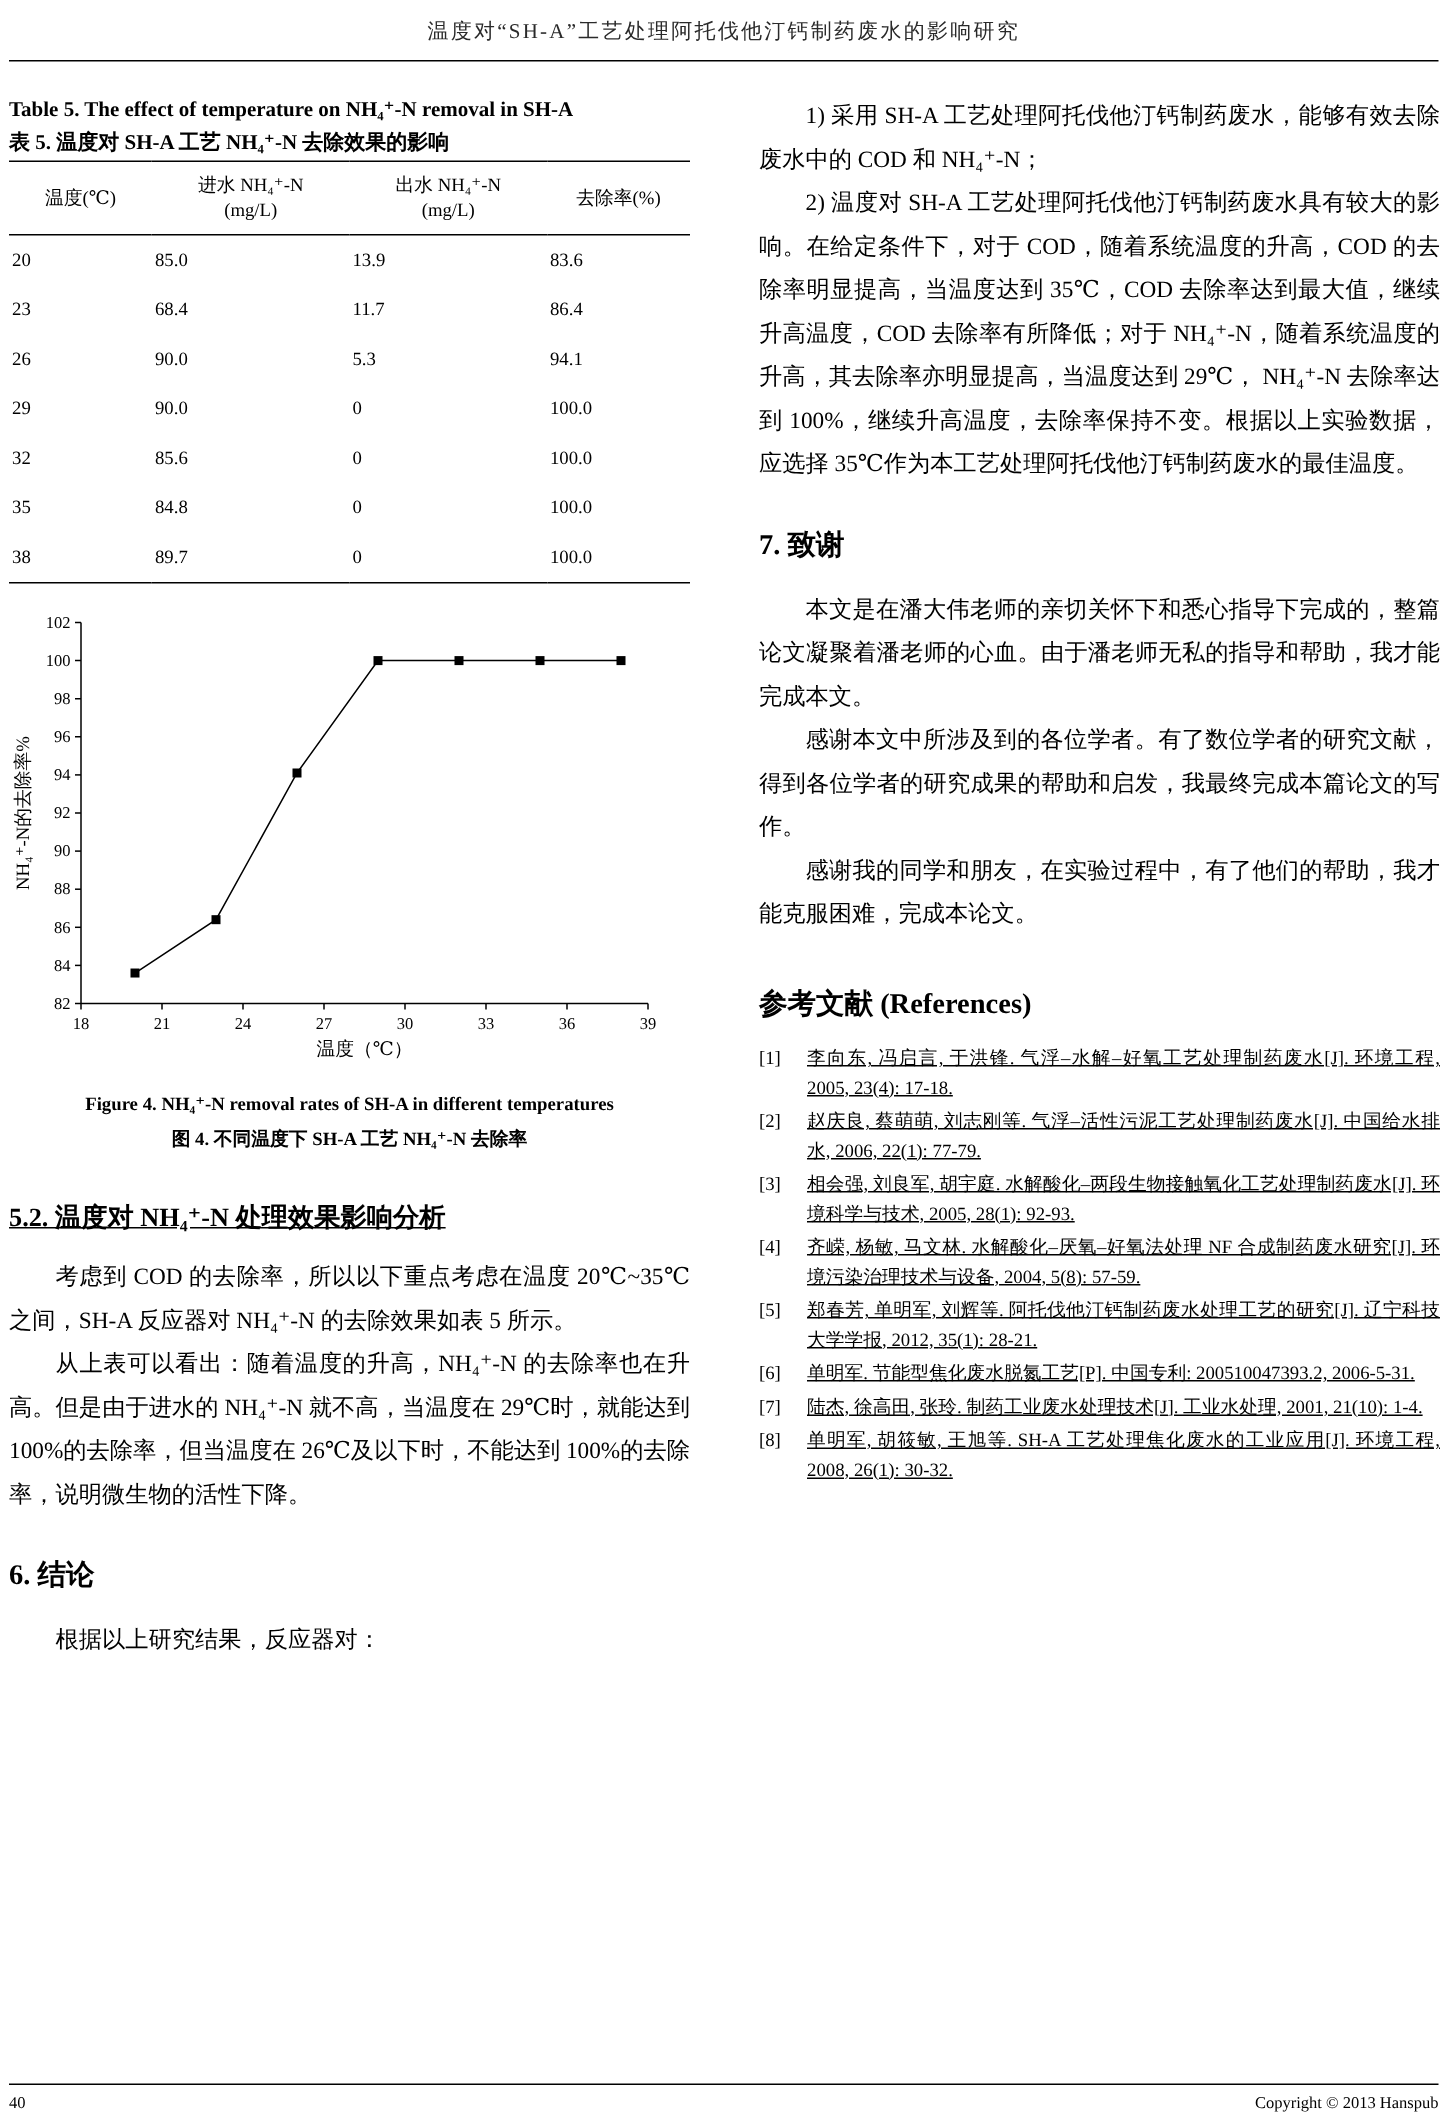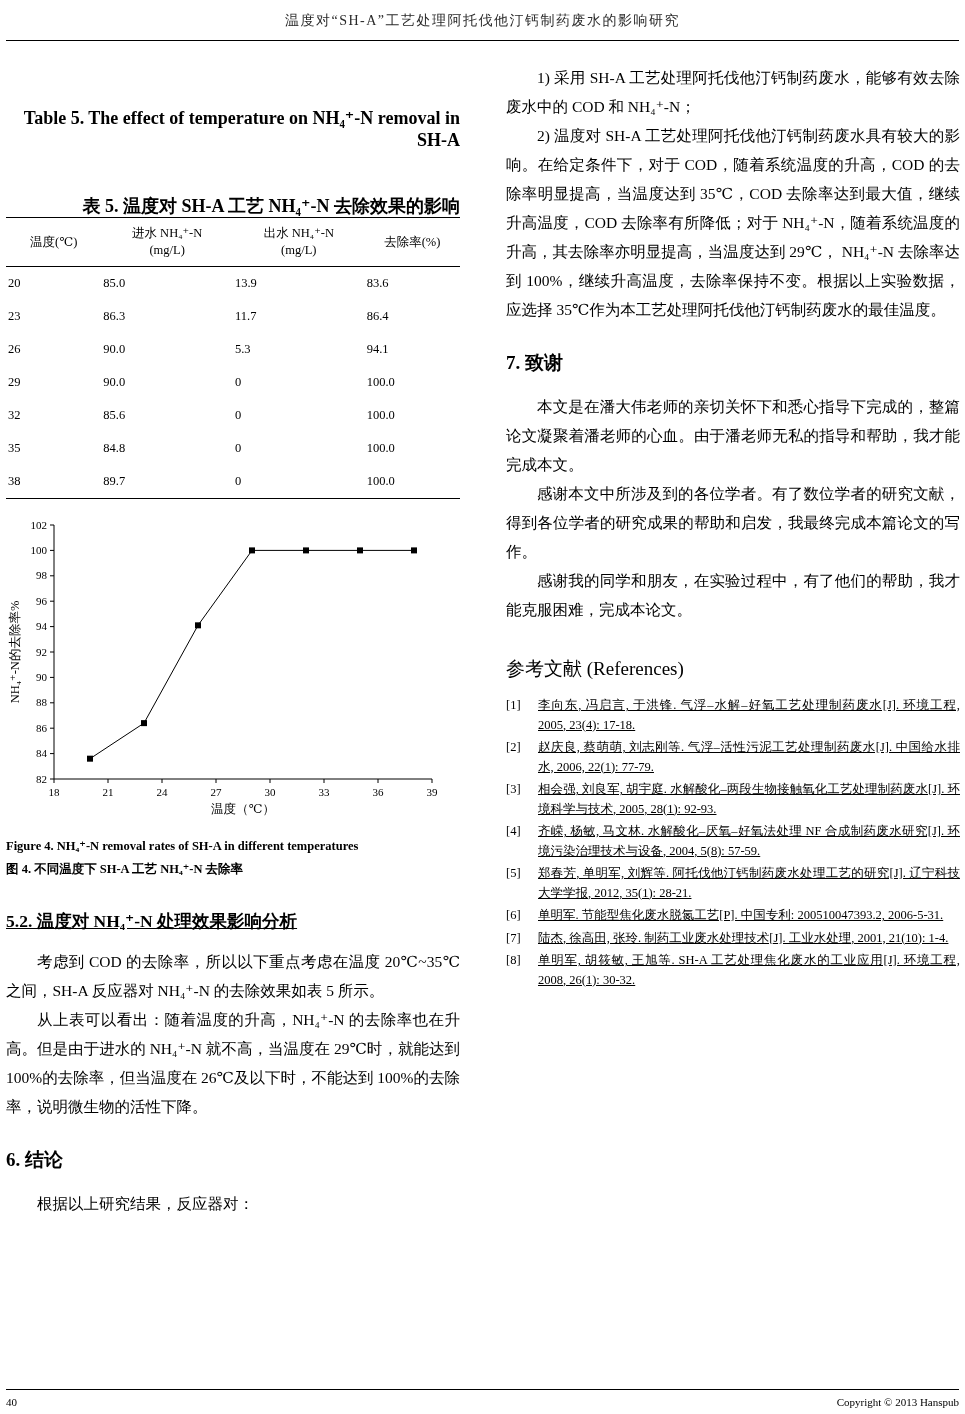--- a/index.html
+++ b/index.html
@@ -14,46 +14,46 @@
   .header-title {
     text-align:center; font-size:14px; color:#2a2a2a;
     letter-spacing:1.5px; padding-top:2px;
   }
   .header-rule { border-top:1px solid #000; margin-top:10px; }
 
   .columns { display:flex; gap:46px; margin-top:22px; }
   .col { width:454px; flex:0 0 454px; }
 
   
-  .tbl-title { text-align:right; font-weight:bold; font-size:18px; line-height:22px;margin-top:44px; }
+  .tbl-title { text-align:left; font-weight:bold; font-size:14px; line-height:22px; }
   table.data {
     width:100%; border-collapse:collapse; margin-top:0;
     border-top:1.5px solid #000; border-bottom:1.5px solid #000;
   }
   table.data th {
     font-weight:normal; font-size:12.5px; border-bottom:1px solid #000;
     padding:7px 2px; white-space:pre-line; text-align:center; line-height:17px;
   }
   table.data td { font-size:12.5px; text-align:left; padding:9px 2px; }
   table.data th:nth-child(1), table.data td:nth-child(1) { width:21%; }
   table.data th:nth-child(2), table.data td:nth-child(2) { width:29%; }
   table.data th:nth-child(3), table.data td:nth-child(3) { width:29%; }
   table.data th:nth-child(4), table.data td:nth-child(4) { width:21%; }
 
   
   .chart-wrap { margin:16px 0 0 0; }
   svg.chart { display:block; }
   svg.chart text { font-family:"Liberation Serif","DejaVu Serif",serif; fill:#000; }
 
-  .fig-caption { text-align:left; font-weight:bold; font-size:12.5px; line-height:23px; margin-top:14px; }
+  .fig-caption { text-align:center; font-weight:bold; font-size:12.5px; line-height:23px; margin-top:14px; }
 
   
   .sec-sub { font-size:17.5px; font-weight:bold; margin:28px 0 14px 0;text-decoration:underline; }
   .sec-big { font-size:19px; font-weight:bold; margin:26px 0 16px 0; }
-  .sec-refs { font-size:19px; font-weight:normal; margin:32px 0 14px 0; }
+  .sec-refs { font-size:19px; font-weight:bold; margin:32px 0 14px 0; }
 
   
   p.body { font-size:15.5px; line-height:29px; text-align:justify; text-indent:2em; }
 
   
   .refs { margin-top:4px; }
   .ref-item { display:flex; font-size:12.5px; line-height:19.5px; margin-bottom:3px; text-align:justify; }
   .ref-num { flex:0 0 32px; }
   .ref-text { flex:1;text-decoration:underline; }
 
@@ -90,21 +90,21 @@
         </thead>
         <tbody id="table5-body">
             <tr>
               <td>20</td>
               <td>85.0</td>
               <td>13.9</td>
               <td>83.6</td>
             </tr>
             <tr>
               <td>23</td>
-              <td>86.3</td>
+              <td>68.4</td>
               <td>11.7</td>
               <td>86.4</td>
             </tr>
             <tr>
               <td>26</td>
               <td>90.0</td>
               <td>5.3</td>
               <td>94.1</td>
             </tr>
             <tr>

